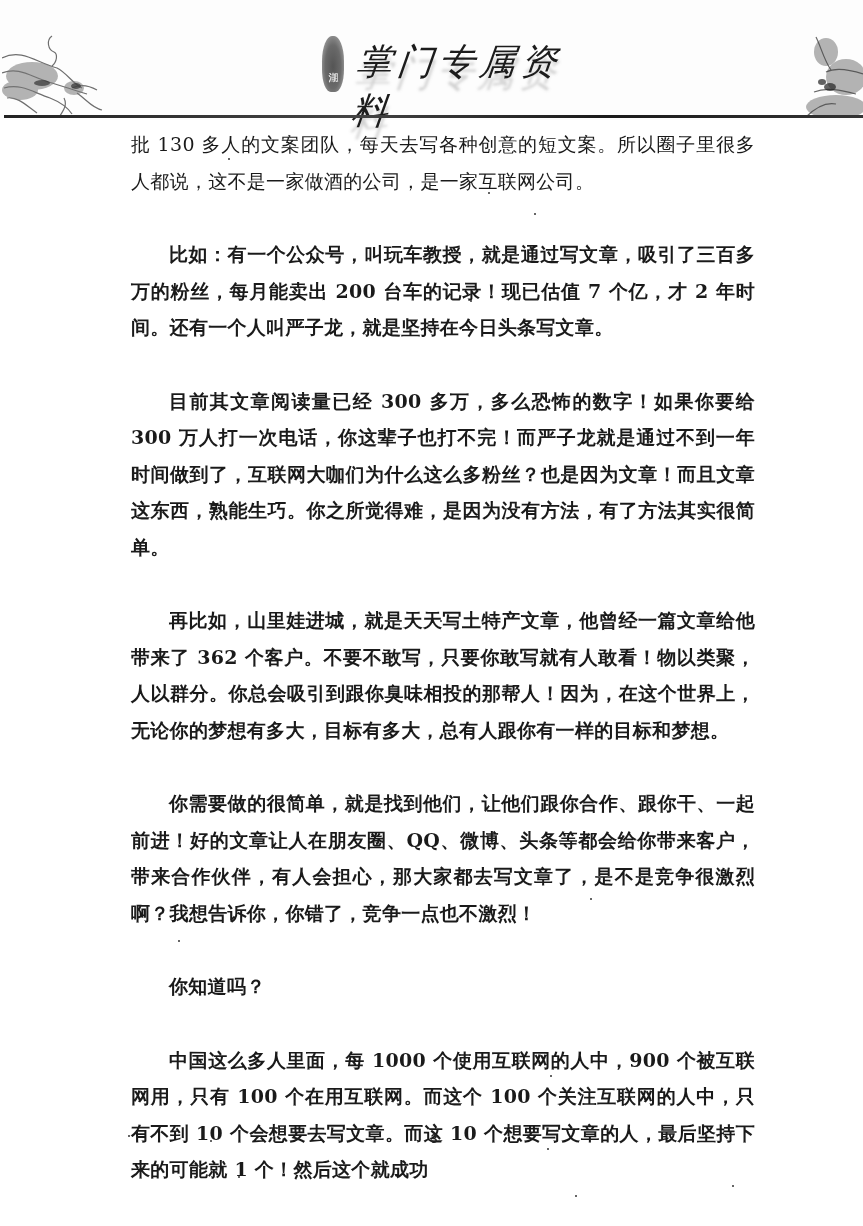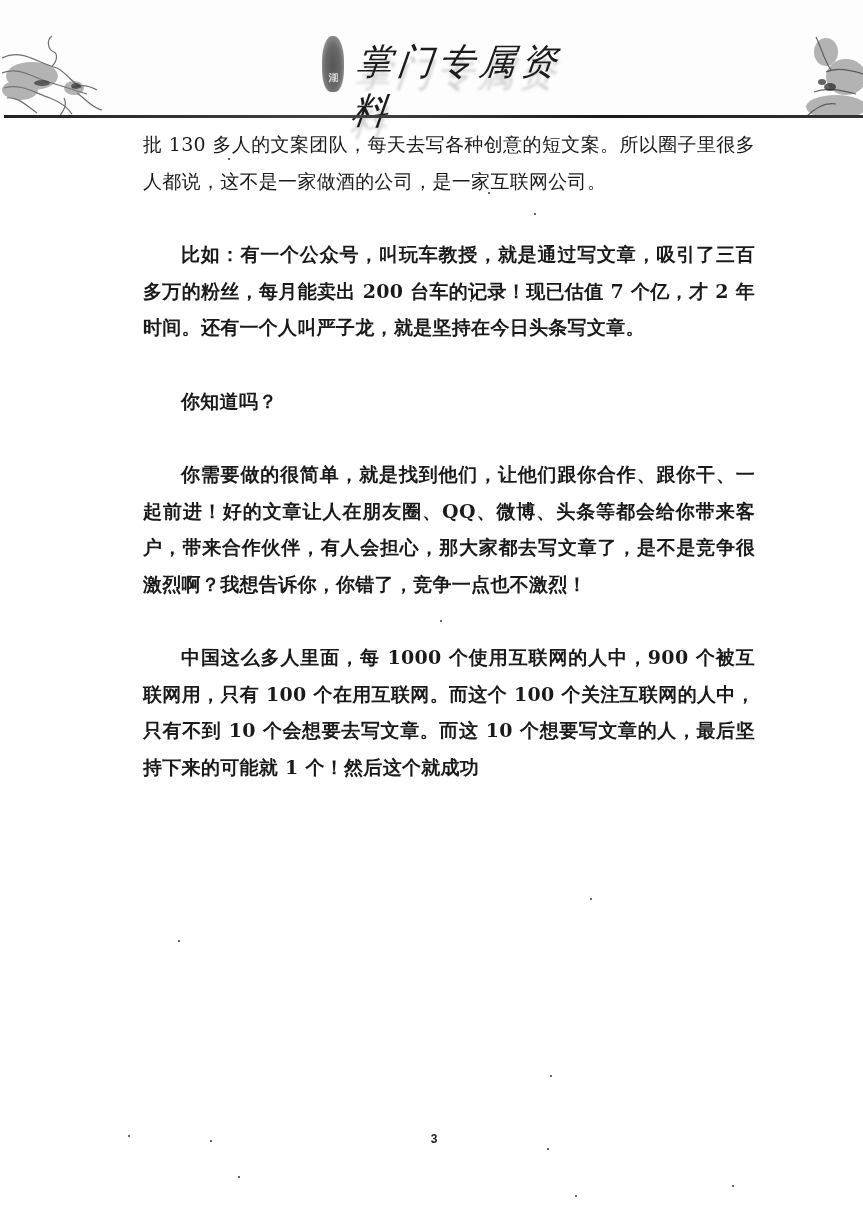--- a/index.html
+++ b/index.html
@@ -40,21 +40,21 @@
     font-size: 36px; letter-spacing: 5px; color: #1c1c1c;
     font-style: italic; transform: skewX(-6deg);
     text-shadow: 0 12px 3px rgba(120,120,120,0.35);
   }
   .content {
     position: absolute; left: 131px; top: 126px; width: 624px;
     font-family: "DejaVu Serif", "Liberation Serif", serif;
     font-size: 19px; line-height: 36.5px; color: #1a1a1a;
     letter-spacing: 0.3px;
   }
-  .content p { margin: 0 0 37px 12px; text-align: justify; text-align-last: left; }
+  .content p { margin: 0 0 37px 0; text-align: justify; text-align-last: left; }
   .content p.indent { text-indent: 38px; font-weight: bold; }
   .content p.cont { text-indent: 0; }
   .page-number {
     position: absolute; left: 428px; top: 1132px; width: 12px;
     font-family: "Liberation Sans", sans-serif; font-weight: bold;
     font-size: 12px; color: #222; text-align: center;
   }
   .speck { position: absolute; width: 2px; height: 2px; background: #333; border-radius: 1px; }
 </style>
 </head>
@@ -105,22 +105,24 @@
       <ellipse cx="26" cy="50" rx="4" ry="3"></ellipse>
     </g>
   </svg>
 
   <div class="header-rule"></div>
 </div>
 
 <div class="content">
   <p class="cont">批 130 多人的文案团队，每天去写各种创意的短文案。所以圈子里很多人都说，这不是一家做酒的公司，是一家互联网公司。</p>
   <p class="indent">比如：有一个公众号，叫玩车教授，就是通过写文章，吸引了三百多万的粉丝，每月能卖出 200 台车的记录！现已估值 7 个亿，才 2 年时间。还有一个人叫严子龙，就是坚持在今日头条写文章。</p>
+  <p class="indent">目前其文章阅读量已经 300 多万，多么恐怖的数字！如果你要给 300 万人打一次电话，你这辈子也打不完！而严子龙就是通过不到一年时间做到了，互联网大咖们为什么这么多粉丝？也是因为文章！而且文章这东西，熟能生巧。你之所觉得难，是因为没有方法，有了方法其实很简单。</p>
+  <p class="indent">再比如，山里娃进城，就是天天写土特产文章，他曾经一篇文章给他带来了 362 个客户。不要不敢写，只要你敢写就有人敢看！物以类聚，人以群分。你总会吸引到跟你臭味相投的那帮人！因为，在这个世界上，无论你的梦想有多大，目标有多大，总有人跟你有一样的目标和梦想。</p>
+  <p class="indent">你需要做的很简单，就是找到他们，让他们跟你合作、跟你干、一起前进！好的文章让人在朋友圈、QQ、微博、头条等都会给你带来客户，带来合作伙伴，有人会担心，那大家都去写文章了，是不是竞争很激烈啊？我想告诉你，你错了，竞争一点也不激烈！</p>
   <p class="indent">你知道吗？</p>
-  <p class="indent">你需要做的很简单，就是找到他们，让他们跟你合作、跟你干、一起前进！好的文章让人在朋友圈、QQ、微博、头条等都会给你带来客户，带来合作伙伴，有人会担心，那大家都去写文章了，是不是竞争很激烈啊？我想告诉你，你错了，竞争一点也不激烈！</p>
   <p class="indent">中国这么多人里面，每 1000 个使用互联网的人中，900 个被互联网用，只有 100 个在用互联网。而这个 100 个关注互联网的人中，只有不到 10 个会想要去写文章。而这 10 个想要写文章的人，最后坚持下来的可能就 1 个！然后这个就成功</p>
 </div>
 
 <div class="page-number">3</div>
 
 <div class="speck" style="left:228px;top:158px"></div>
 <div class="speck" style="left:488px;top:192px"></div>
 <div class="speck" style="left:534px;top:213px"></div>
 <div class="speck" style="left:470px;top:300px"></div>
 <div class="speck" style="left:440px;top:620px"></div>

